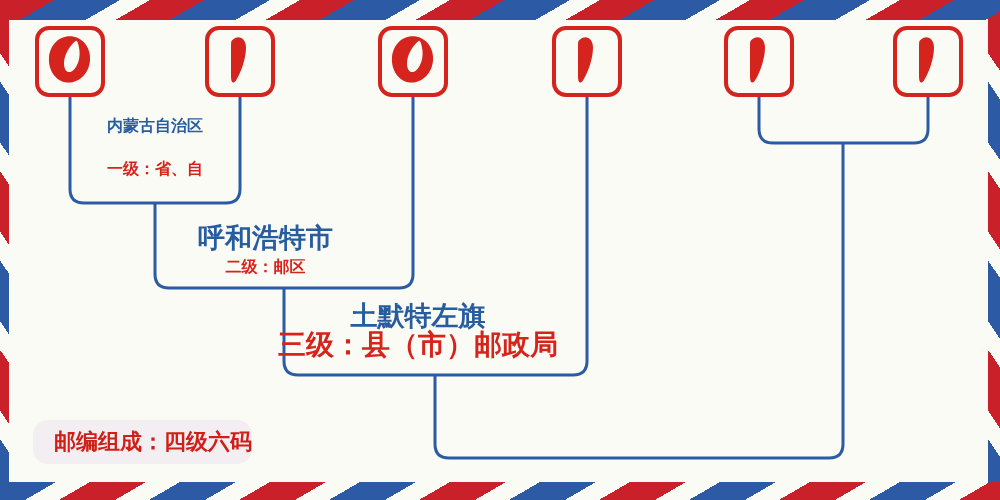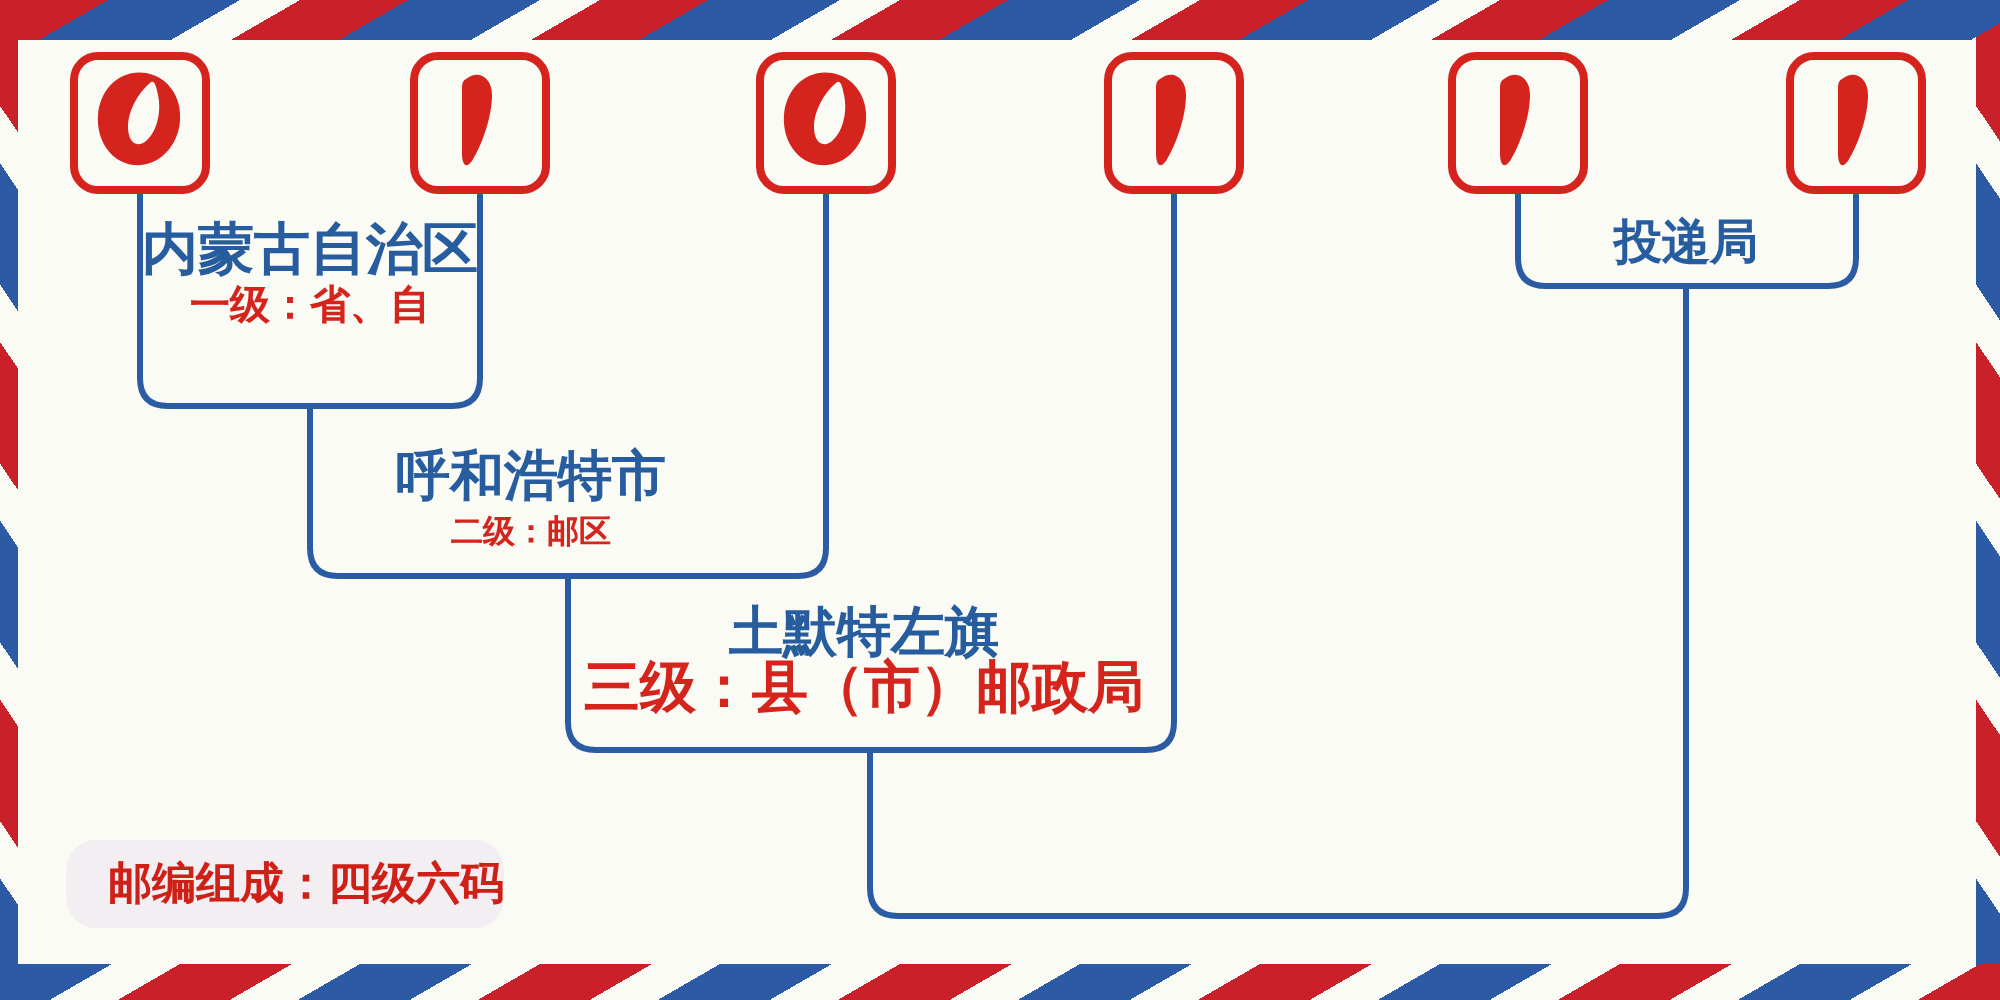--- a/index.html
+++ b/index.html
@@ -24,22 +24,22 @@
     border:4px solid #d5231d;border-radius:14px;background:#fbfbf6;
   }
   .digit-box svg{position:absolute;left:0;top:0;width:100%;height:100%;}
   
   .connectors{position:absolute;left:0;top:0;width:1000px;height:500px;}
   .bracket{fill:none;stroke:#2b5ba3;stroke-width:3px;}
   
   .label{position:absolute;text-align:center;font-weight:bold;}
   .label .title{color:#275d9f;}
   .label .desc{color:#d5241c;}
-  .lv1 .title{font-size:28px;line-height:28px;margin-bottom:1px;}
-  .lv1 .desc{font-size:20px;line-height:25px;}
+  .lv1 .title{font-size:16px;line-height:28px;margin-bottom:16px;}
+  .lv1 .desc{font-size:16px;line-height:25px;}
   .lv2 .title{font-size:27px;line-height:32px;}
   .lv2 .desc{font-size:16px;line-height:25px;}
   .lv3 .title{font-size:27px;line-height:32px;}
   .lv3 .desc{font-size:28px;line-height:26px;}
   .lv4 .title{font-size:21px;line-height:24px;}
   .lv4 .desc{font-size:21px;line-height:24px;margin-top:9px;}
   .lv5 .title{font-size:24px;line-height:28px;}
   
   .badge{
     position:absolute;left:33px;top:420px;width:219px;height:44px;
@@ -101,25 +101,22 @@
   <div class="label lv1" style="left:70px;top:112px;width:170px">
     <div class="title">内蒙古自治区</div>
     <div class="desc">一级：省、自</div>
   </div>
 
   <div class="label lv2" style="left:154px;top:222px;width:223px">
     <div class="title">呼和浩特市</div>
     <div class="desc">二级：邮区</div>
   </div>
 
-  <div class="label lv3" style="left:282px;top:300px;width:300px">
+  <div class="label lv3" style="left:268px;top:300px;width:300px">
     <div class="title">土默特左旗</div>
     <div class="desc">三级：县（市）邮政局</div>
   </div>
 
 
-  <div class="label lv5" style="left:763px;top:108px;width:160px">
-    <div class="title">投递局</div>
-  </div>
 
   <div class="badge">邮编组成：四级六码</div>
 
 </div>
 
 </body></html>

